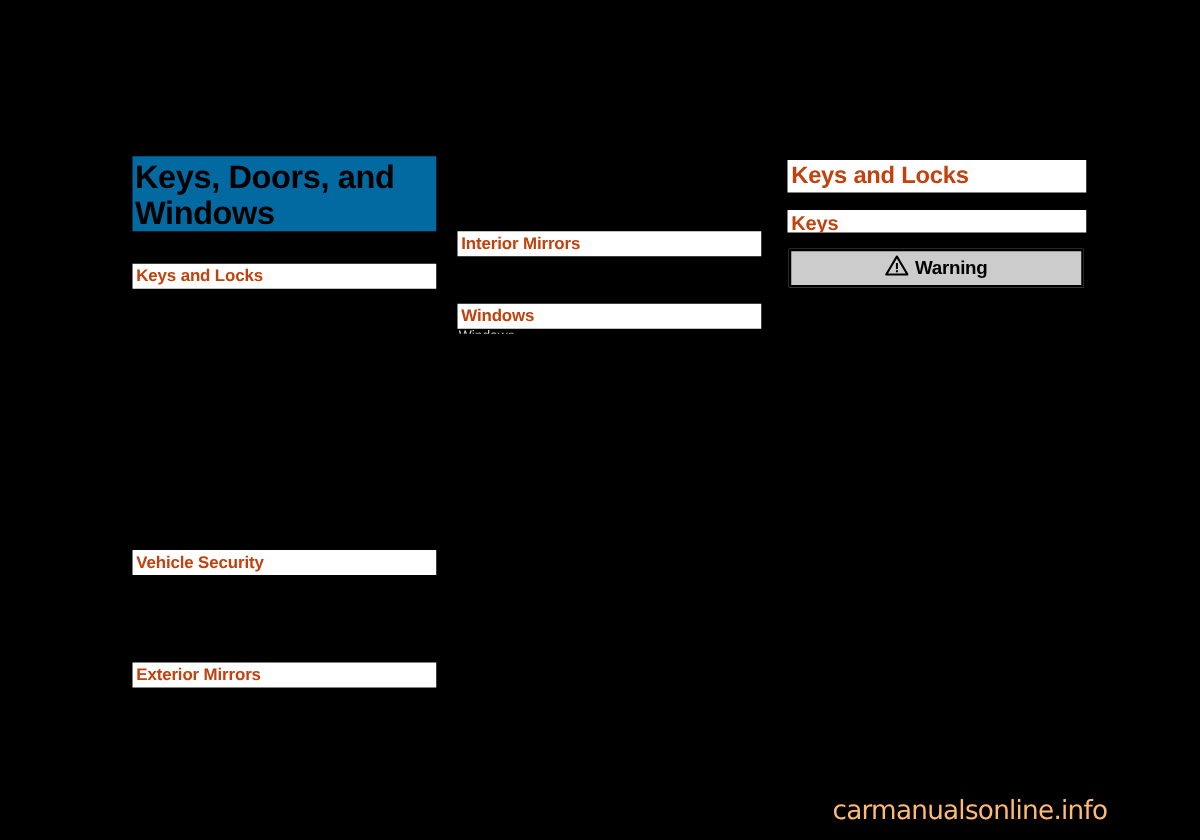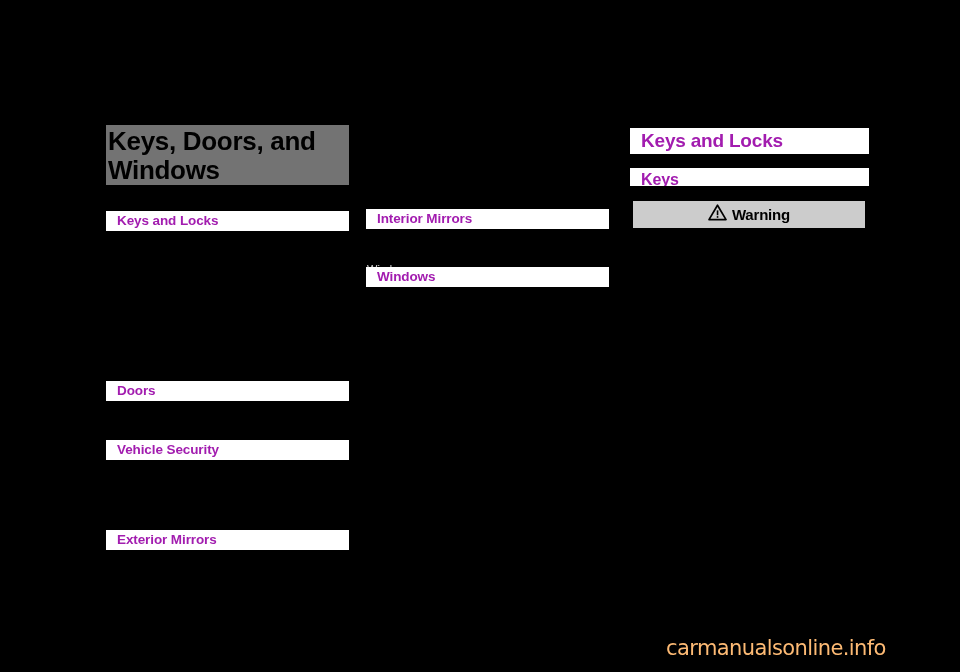--- a/index.html
+++ b/index.html
@@ -26,40 +26,40 @@
 
   
   .abs { position: absolute; }
 
   
   .chapter-title {
     left: 106px;
     top: 125px;
     width: 243px;
     height: 60px;
-    background: #737373;
+    background: #0369a1;
     color: #000000;
     font-size: 26px;
     font-weight: bold;
     line-height: 29px;
     letter-spacing: -0.3px;
     padding: 2px 0 0 2px;
     box-sizing: border-box;
     white-space: pre-line;
   }
 
   
   .sec-bar {
     background: #ffffff;
-    color: #a21caf;
+    color: #c2410c;
     font-weight: bold;
     font-size: 13.5px;
     line-height: 20px;
     height: 20px;
-    padding-left: 11px;
+    padding-left: 3px;
     box-sizing: border-box;
     letter-spacing: -0.1px;
     white-space: nowrap;
     overflow: hidden;
   }
 
   
   .sec-bar.major {
     font-size: 19px;
     line-height: 26px;
@@ -68,21 +68,21 @@
   }
 
   .sec-bar.sub {
     font-size: 16px;
     line-height: 23px;
     height: 18px;
   }
 
   
   .col-1 { left: 106px; width: 243px; }
-  .col-2 { left: 366px; width: 243px; margin-top: 24px; }
+  .col-2 { left: 366px; width: 243px; }
   .col-3 { left: 630px; width: 239px; }
 
   
   .warning-box {
     left: 631px;
     top: 199px;
     width: 236px;
     height: 31px;
     background: #cccccc;
     border: 2px solid #000000;
@@ -131,23 +131,20 @@
 
 <div class="page">
 
   <div class="abs chapter-title">Keys, Doors, and
 Windows</div>
 
   <div class="abs col-1 sec-bar" style="top:211px;">
     <span>Keys and Locks</span>
   </div>
 
-  <div class="abs col-1 sec-bar" style="top:381px;">
-    <span>Doors</span>
-  </div>
 
   <div class="abs col-1 sec-bar" style="top:530px;">
     <span>Exterior Mirrors</span>
   </div>
 
   <div class="abs col-1 sec-bar" style="top:440px;">
     <span>Vehicle Security</span>
   </div>
 
   <div class="abs col-2 sec-bar" style="top:185px;">

